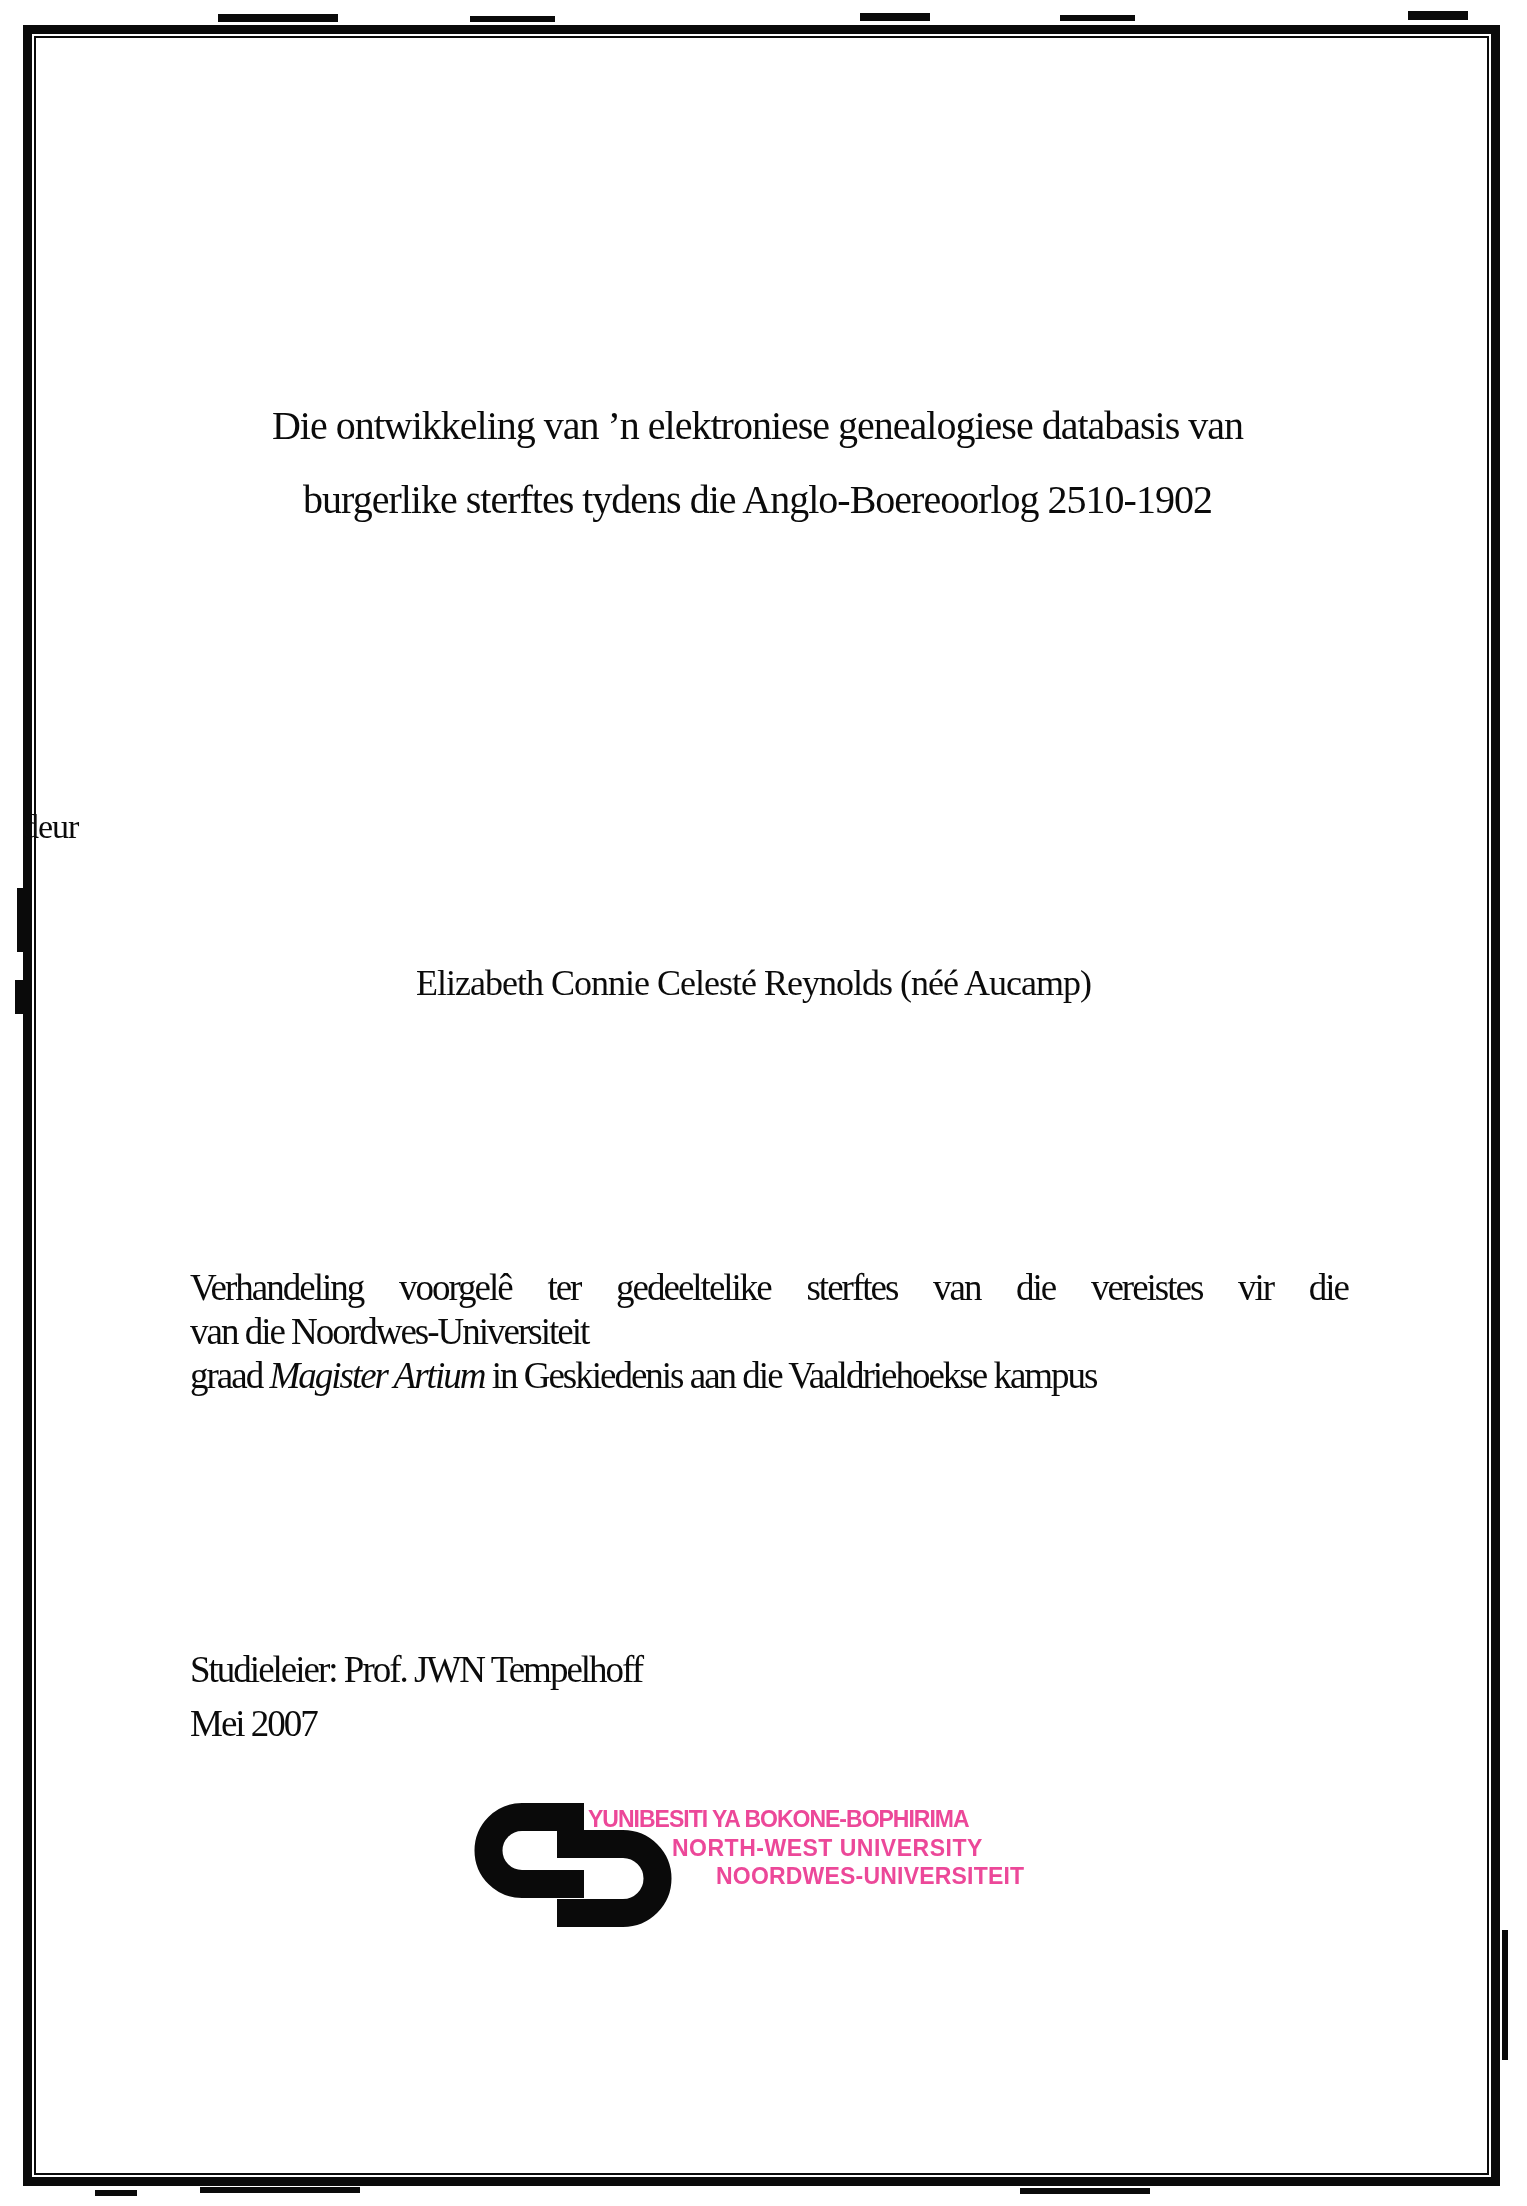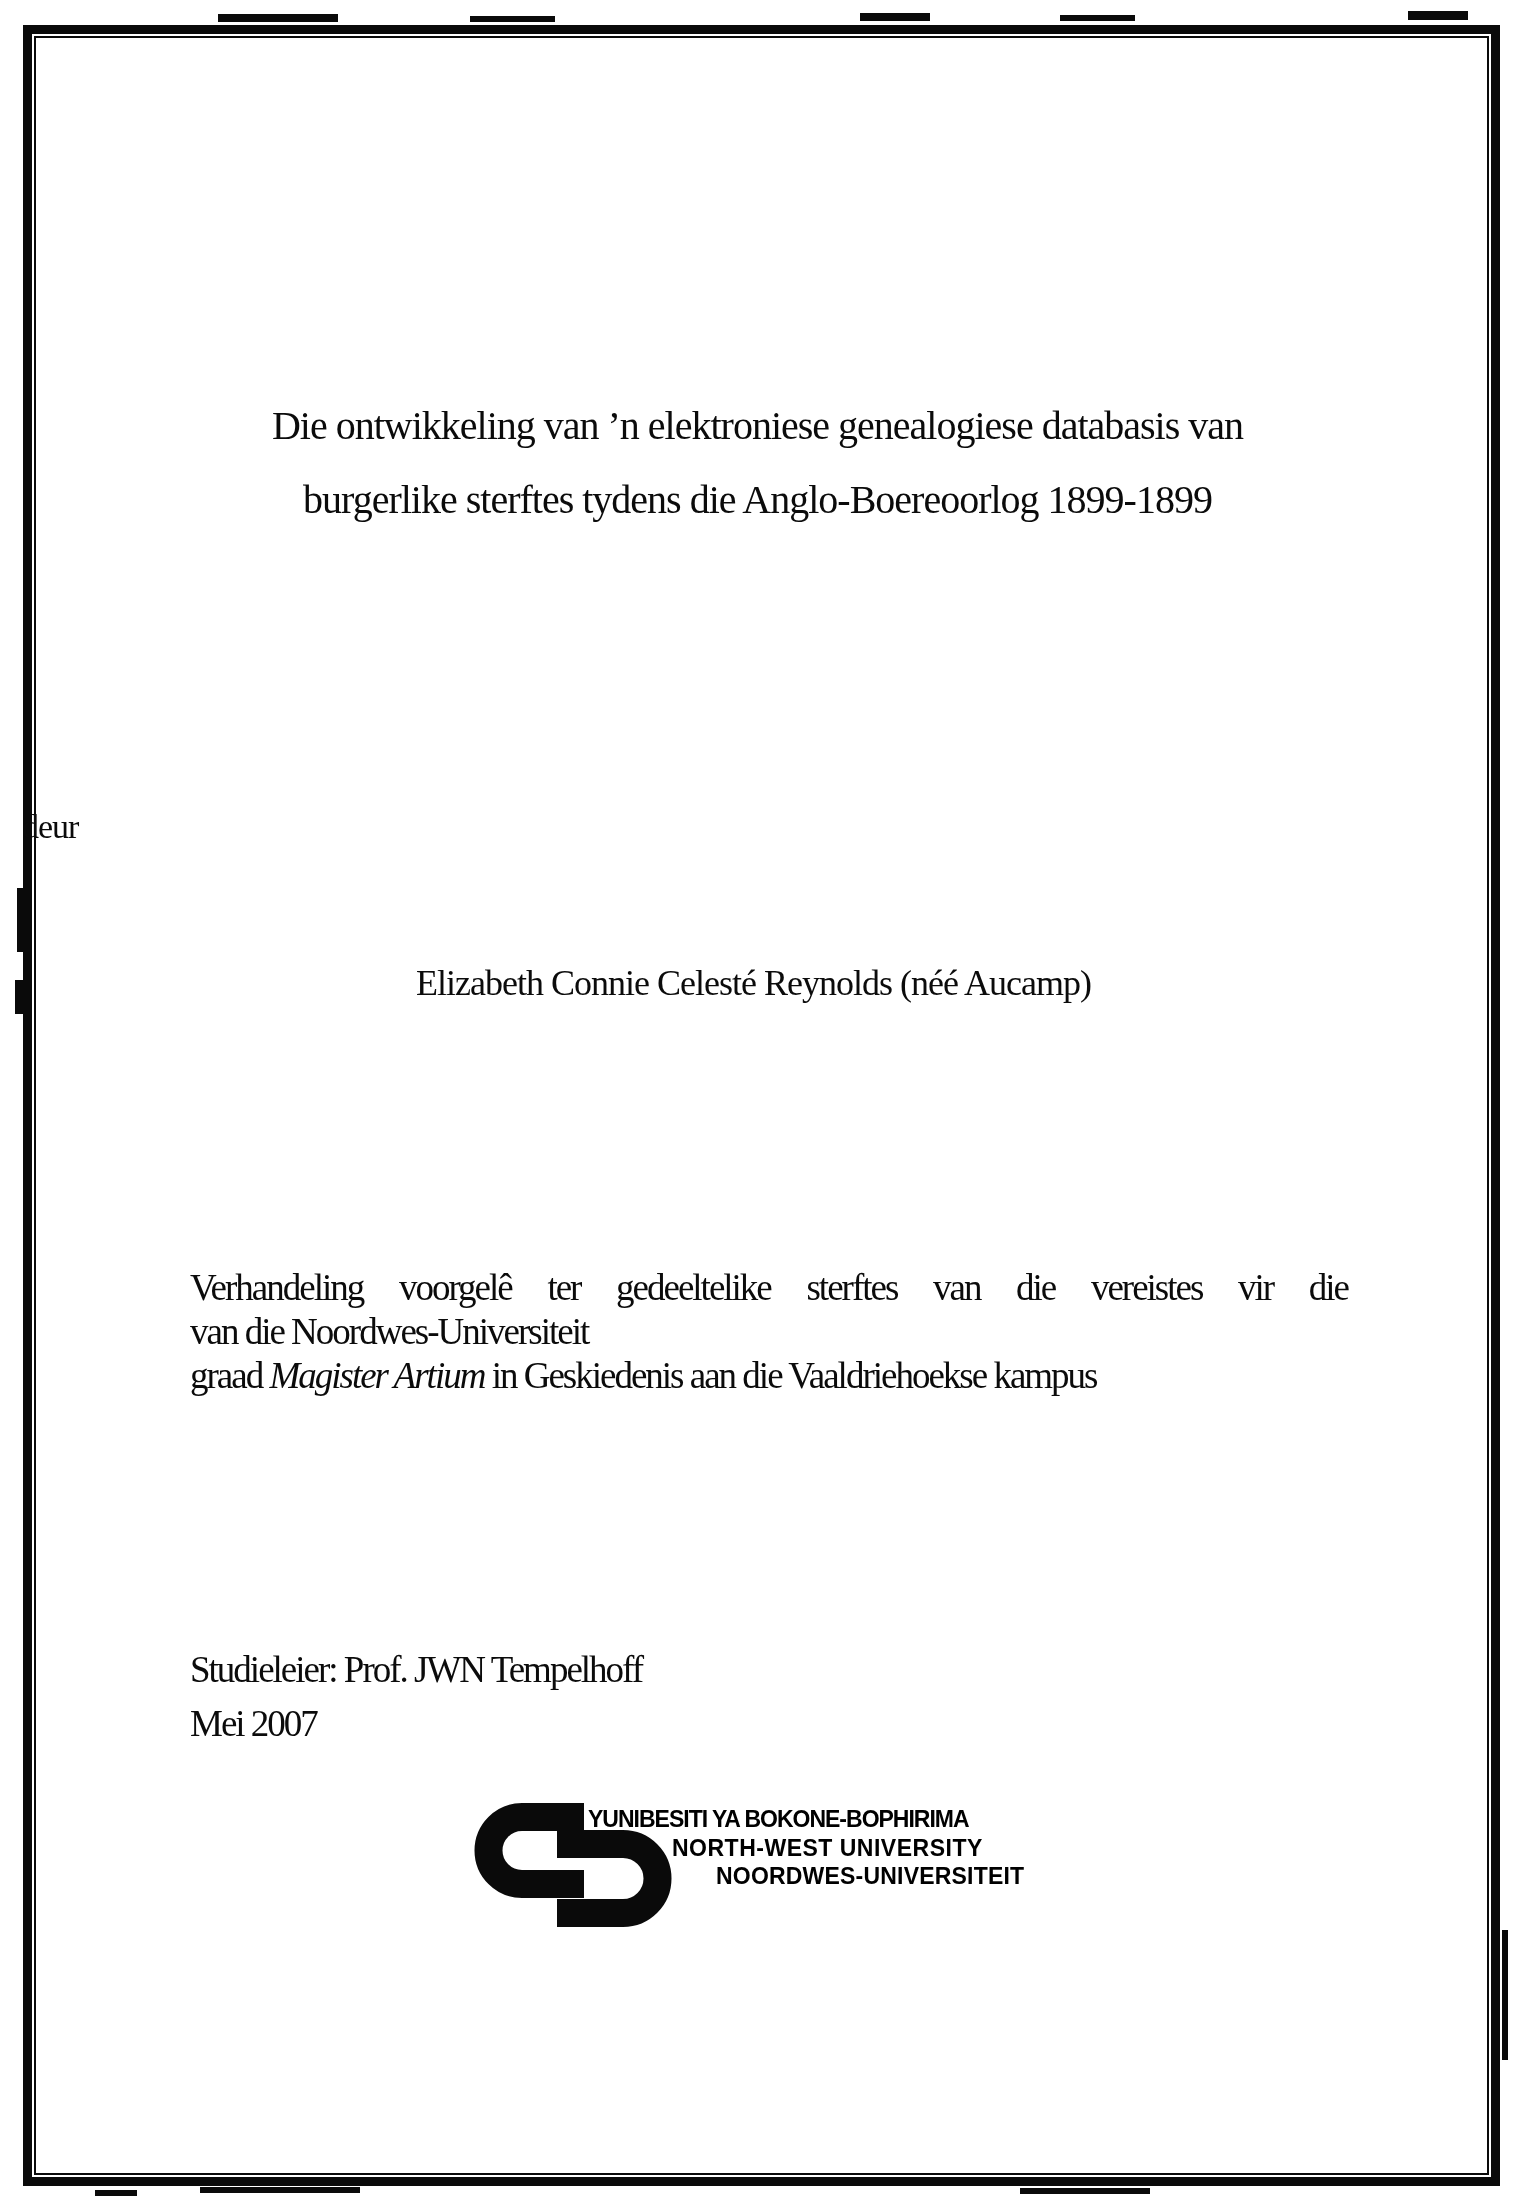--- a/index.html
+++ b/index.html
@@ -46,21 +46,21 @@
     font-size:37px;letter-spacing:-2px;white-space:nowrap;
   }
   .date{
     position:absolute;left:190px;top:1702px;
     font-size:37px;letter-spacing:-2px;white-space:nowrap;
   }
   
   .logo-mark{position:absolute;left:460px;top:1796px;}
   .logo-text{
     position:absolute;font-family:"Liberation Sans", sans-serif;
-    font-weight:700;font-size:23px;color:#000000;white-space:nowrap;
+    font-weight:700;font-size:23px;color:#ec4899;white-space:nowrap;
   }
   .logo-l1{left:588px;top:1806px;letter-spacing:-1px;}
   .logo-l2{left:672px;top:1835px;letter-spacing:0.5px;}
   .logo-l3{left:672px;top:1863px;letter-spacing:0.2px;padding-left:44px;}
   
   .artifact{position:absolute;background:#0a0a0a;}
   .a1{left:218px;top:14px;width:120px;height:8px;}
   .a2{left:470px;top:16px;width:85px;height:6px;}
   .a3{left:860px;top:13px;width:70px;height:8px;}
   .a4{left:1060px;top:15px;width:75px;height:6px;}
@@ -75,21 +75,21 @@
 </head>
 <body>
 
 <div class="page">
 
   <div class="frame-outer">
     <div class="frame-inner"></div>
   </div>
 
   <div class="title title-l1">Die ontwikkeling van ’n elektroniese genealogiese databasis van</div>
-  <div class="title title-l2">burgerlike sterftes tydens die Anglo-Boereoorlog 1899-1899</div>
+  <div class="title title-l2">burgerlike sterftes tydens die Anglo-Boereoorlog 2510-1902</div>
 
   <div class="byline">deur</div>
 
   <div class="author">Elizabeth Connie Celesté Reynolds (néé Aucamp)</div>
 
   <div class="statement">
     <div class="jline">
         <span>Verhandeling</span>
         <span>voorgelê</span>
         <span>ter</span>

